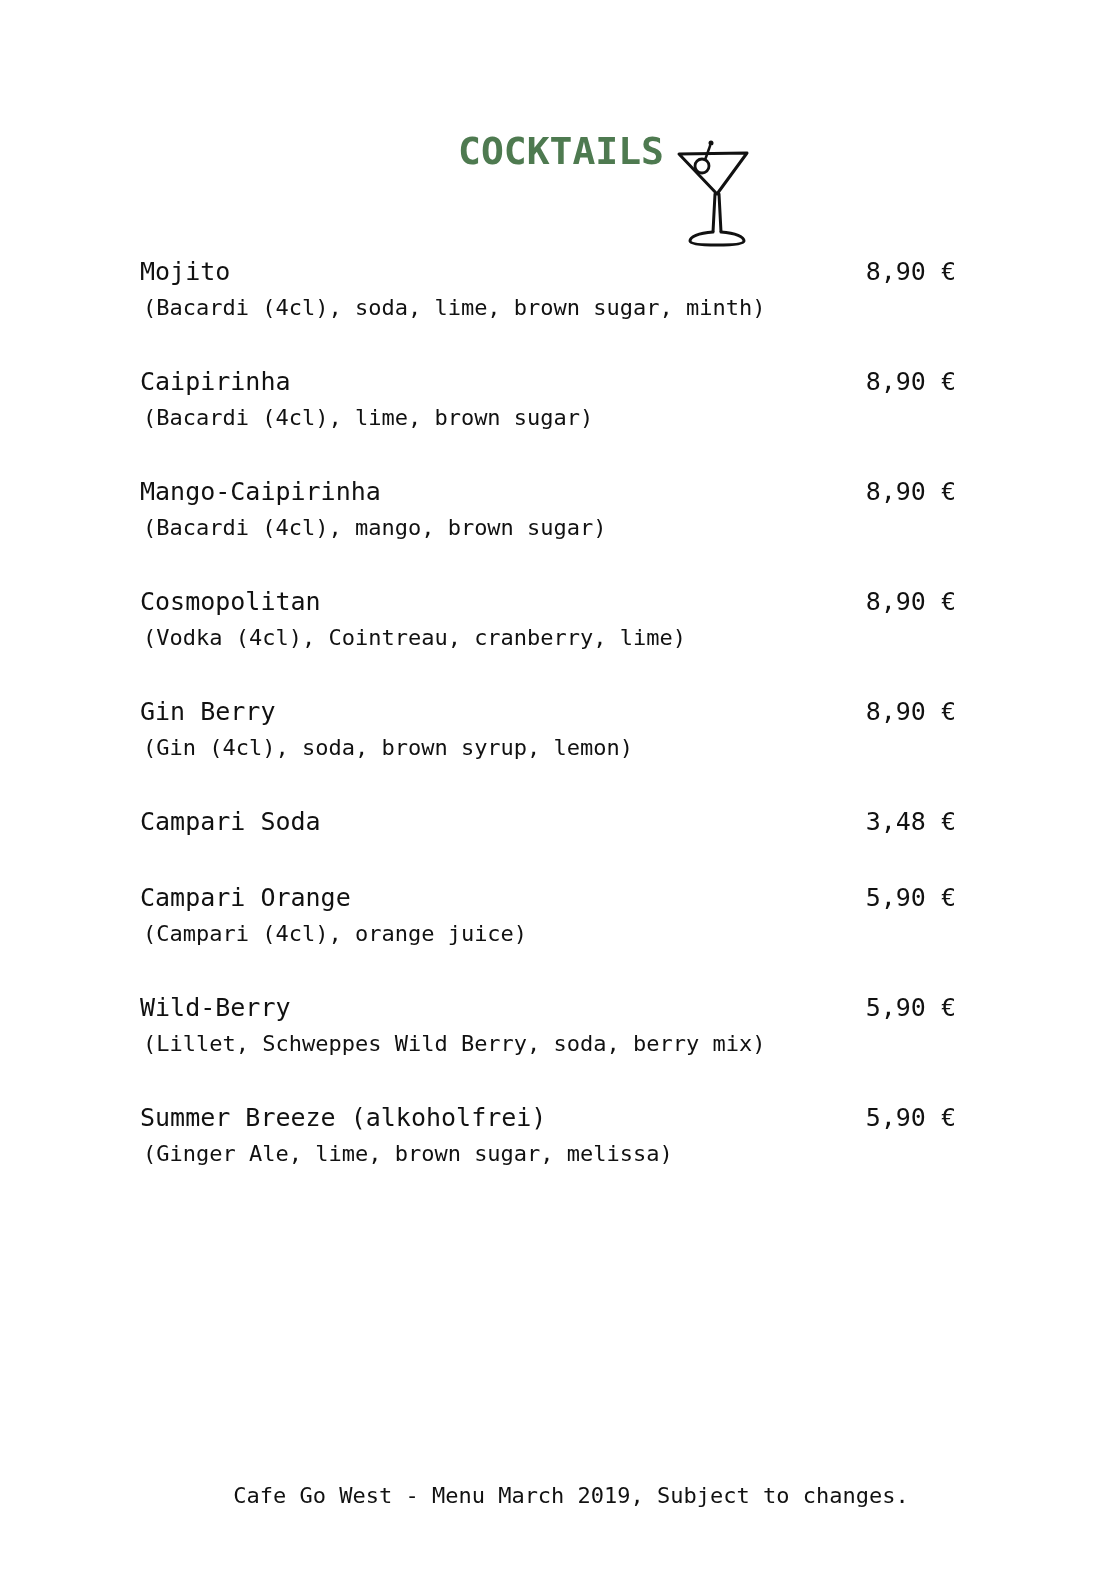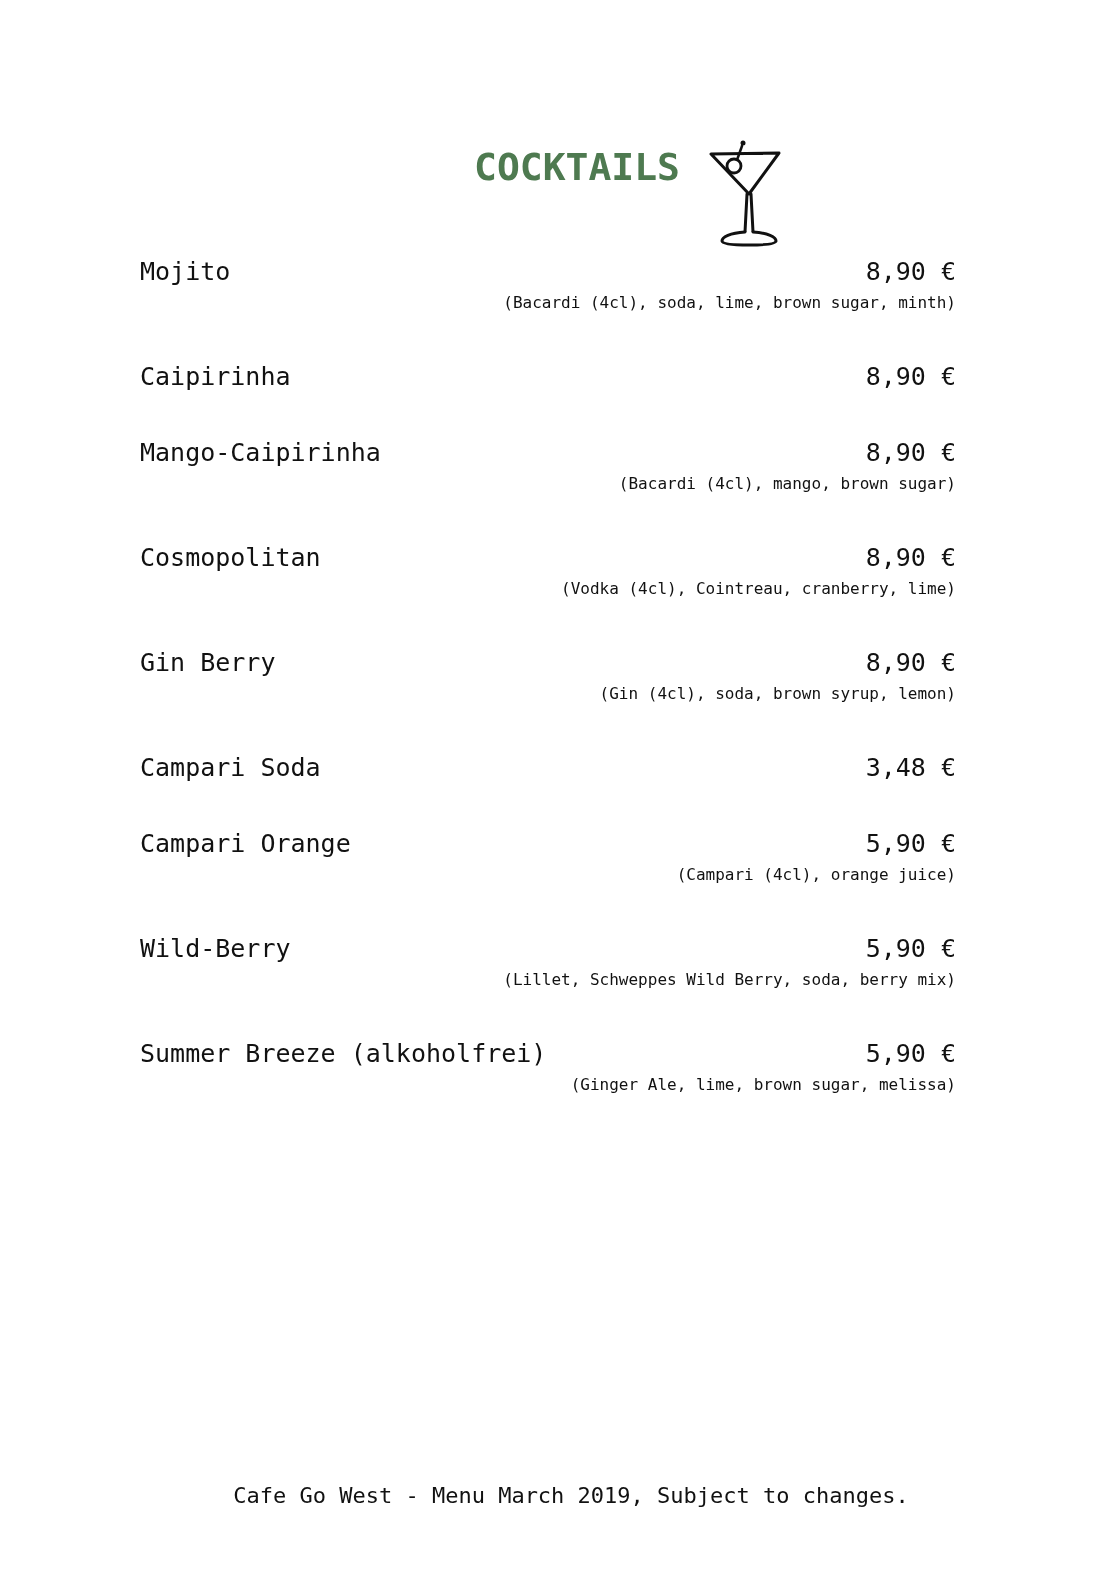--- a/index.html
+++ b/index.html
@@ -18,21 +18,21 @@
   }
   .title-row {
     position: absolute;
     top: 128px;
     left: 458px;
     display: flex;
     align-items: flex-start;
     gap: 10px;
   }
   .page-title {
-    margin: 16px;
+    margin: 0;
     font-size: 38px;
     font-weight: bold;
     line-height: 1.25;
     letter-spacing: 0px;
     white-space: nowrap;
   }
   .glass-icon {
     margin-top: 4px;
     flex: 0 0 auto;
   }
@@ -52,25 +52,25 @@
     font-size: 25px;
     line-height: 33px;
   }
   .item-name {
     white-space: nowrap;
   }
   .item-price {
     white-space: nowrap;
   }
   .item-desc {
+    margin-top: 5px;
     padding-left: 3px;
-    font-size: 16px;
+    font-size: 22px;
     line-height: 29px;
     white-space: nowrap;
-    text-align: right;
   }
   .footer {
     position: absolute;
     top: 1482px;
     left: 17px;
     width: 100%;
     text-align: center;
     font-size: 22px;
     line-height: 1.3;
     white-space: nowrap;
@@ -106,20 +106,21 @@
       <span class="item-price">8,90 €</span>
     </div>
     <div class="item-desc">(Bacardi (4cl), soda, lime, brown sugar, minth)</div>
   </div>
 
   <div class="menu-item">
     <div class="item-row">
       <span class="item-name">Caipirinha</span>
       <span class="item-price">8,90 €</span>
     </div>
+    <div class="item-desc">(Bacardi (4cl), lime, brown sugar)</div>
   </div>
 
   <div class="menu-item">
     <div class="item-row">
       <span class="item-name">Mango-Caipirinha</span>
       <span class="item-price">8,90 €</span>
     </div>
     <div class="item-desc">(Bacardi (4cl), mango, brown sugar)</div>
   </div>
 

